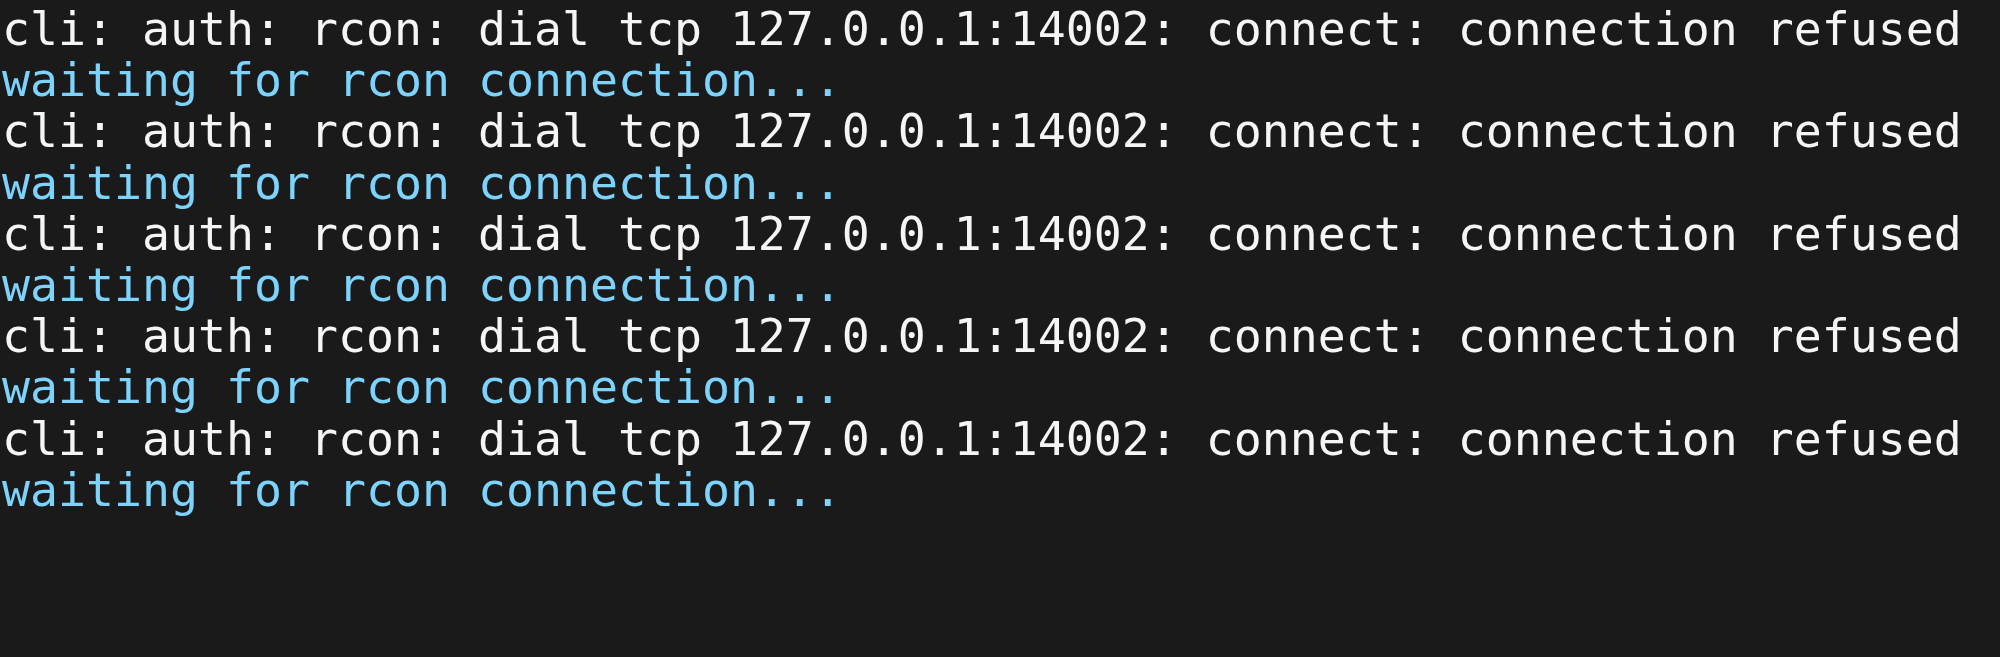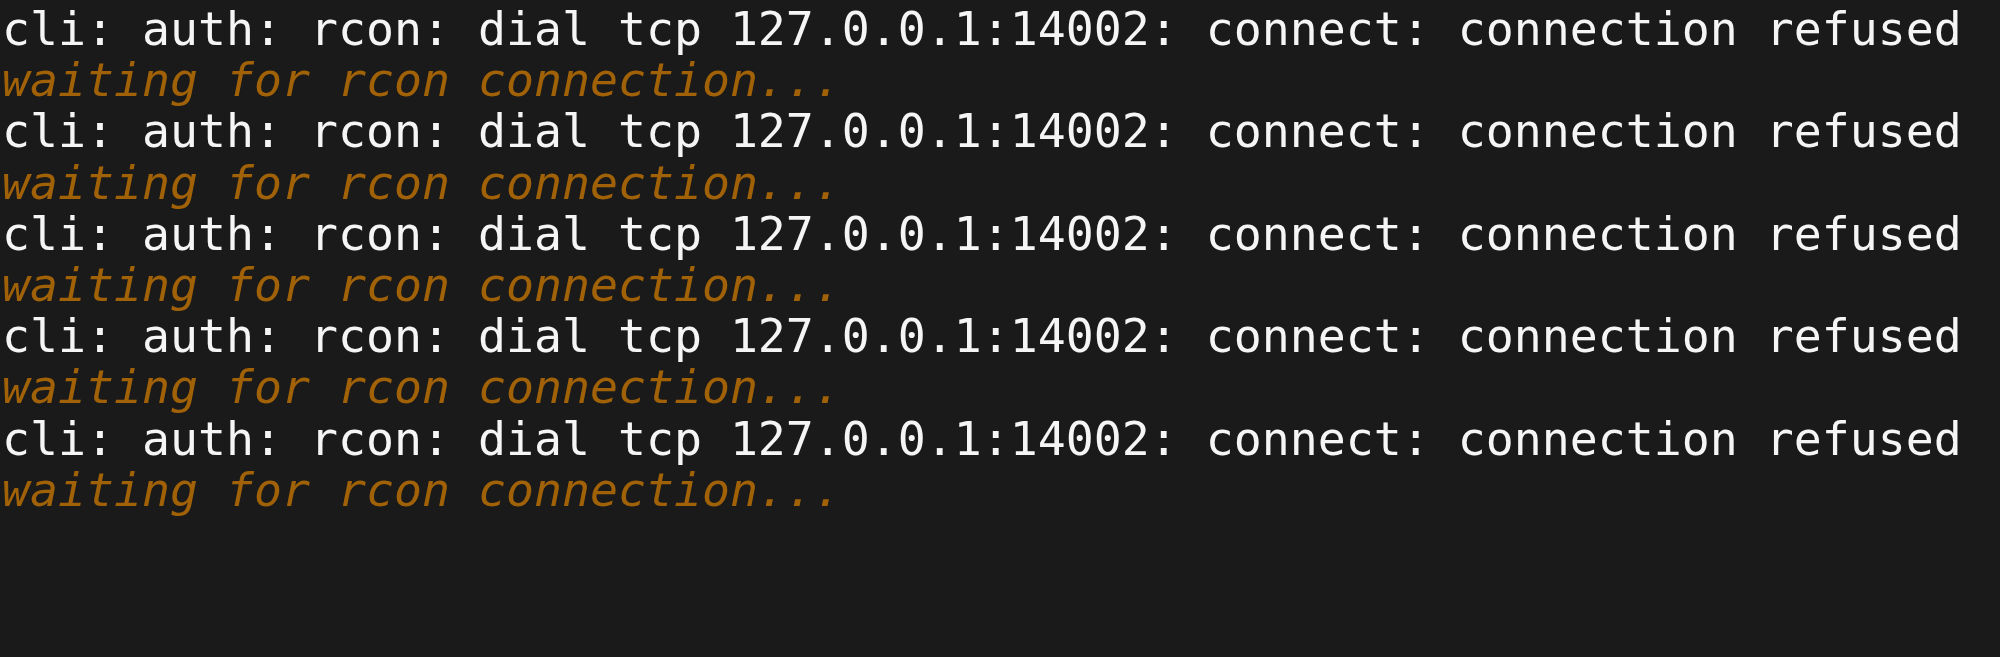--- a/index.html
+++ b/index.html
@@ -29,22 +29,21 @@
     height: 51.2px;
     line-height: 51.2px;
     margin: 0;
     padding: 0;
     color: #f2f2f2;
   }
   .term-line.err {
     color: #f5f5f5;
   }
   .term-line.info {
-    color: #a16207;
-    font-style: italic;
+    color: #7dd3fc;
   }
 </style>
 </head>
 <body>
 
 <div id="terminal">
 
   <span class="term-line err">cli: auth: rcon: dial tcp 127.0.0.1:14002: connect: connection refused</span>
   <span class="term-line info">waiting for rcon connection...</span>
   <span class="term-line err">cli: auth: rcon: dial tcp 127.0.0.1:14002: connect: connection refused</span>

